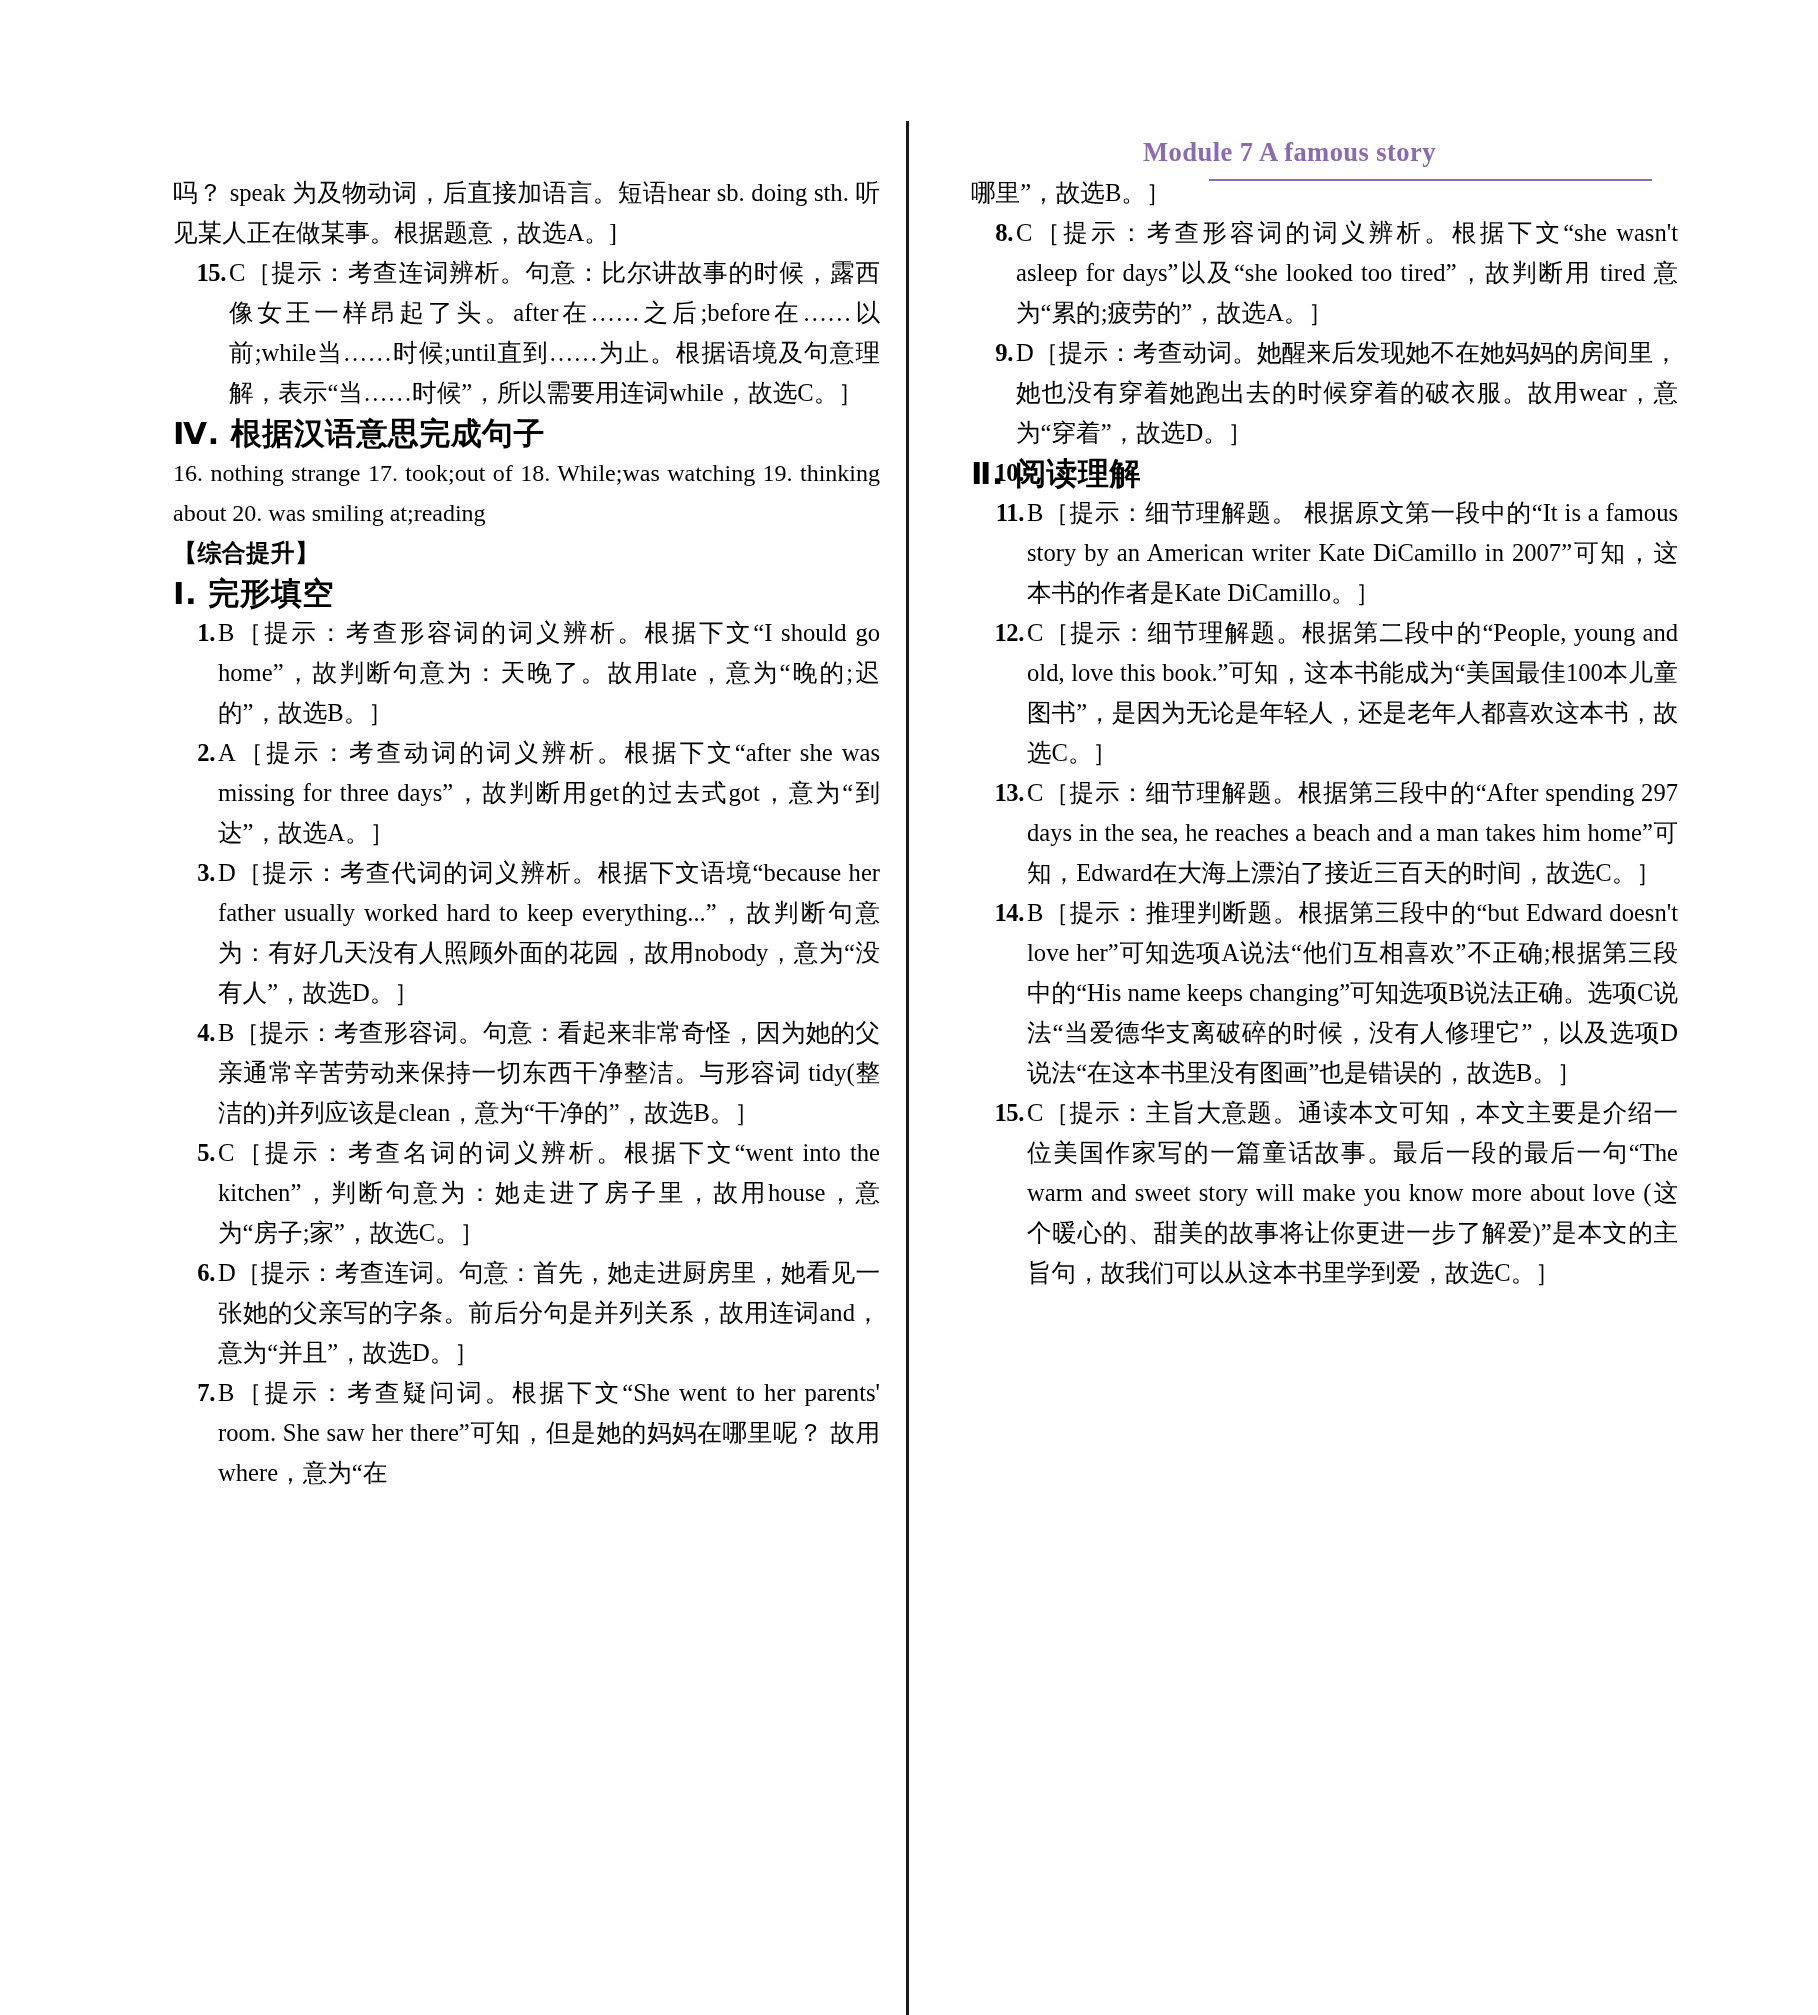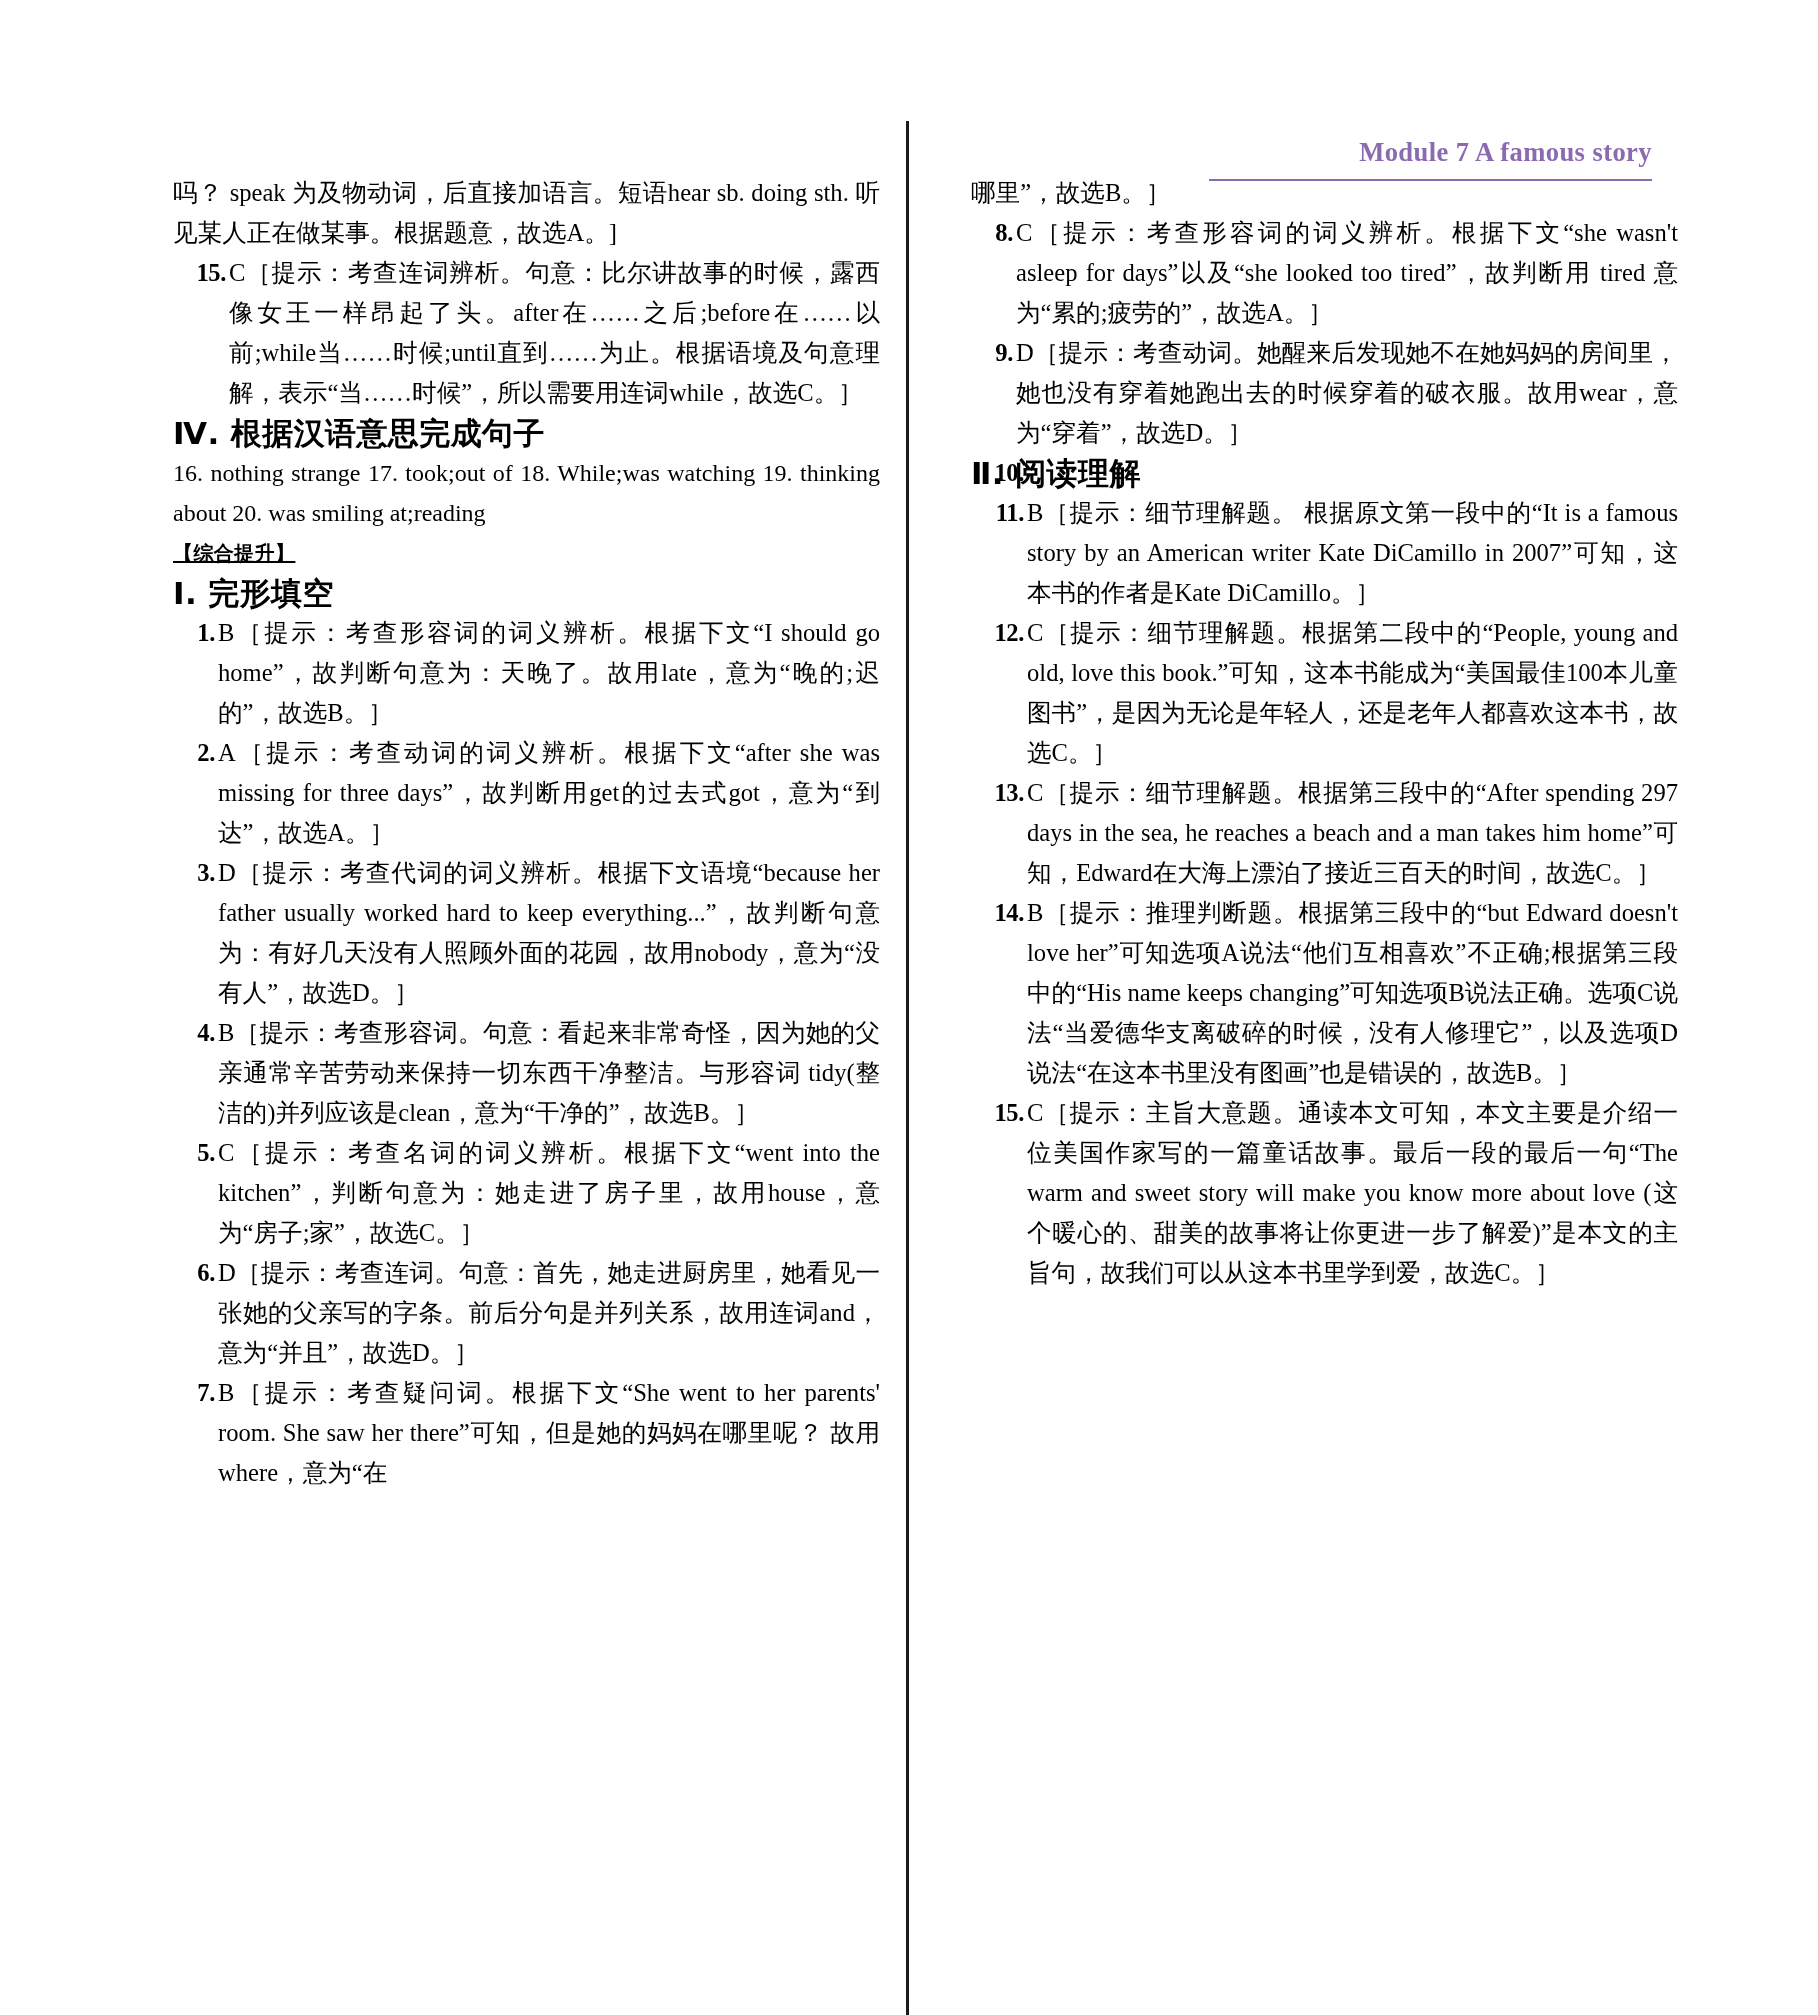--- a/index.html
+++ b/index.html
@@ -31,21 +31,21 @@
     top: 137px;
     width: 725px;
     height: 48px;
   }
   #runhead .rh-text {
     font-family: "Liberation Serif", "DejaVu Serif", serif;
     font-weight: bold;
     font-size: 26.6px;
     line-height: 31px;
     color: #8a6bb0;
-    text-align: right;
+    text-align: center;
     letter-spacing: 0.4px;
     white-space: nowrap;
   }
   #runhead .rh-rule {
     position: absolute;
     left: 282px;
     top: 42px;
     width: 443px;
     height: 2px;
     background: #8a6bb0;
@@ -109,25 +109,24 @@
     font-family: "DejaVu Sans", "Liberation Sans", sans-serif;
     font-weight: bold;
     font-size: 31px;
     line-height: 40px;
     margin: 0;
     letter-spacing: 0.4px;
   }
   .group-head {
     font-family: "DejaVu Sans", "Liberation Sans", sans-serif;
     font-weight: bold;
-    font-size: 20px;
+    font-size: 24px;
     line-height: 40px;
     margin: 0;
     letter-spacing: 0.4px;
-    text-decoration: underline;
   }
 
   
   .ans-line {
     font-size: 24px;
     line-height: 40px;
     margin: 0;
     text-align: justify;
   }
 </style>

